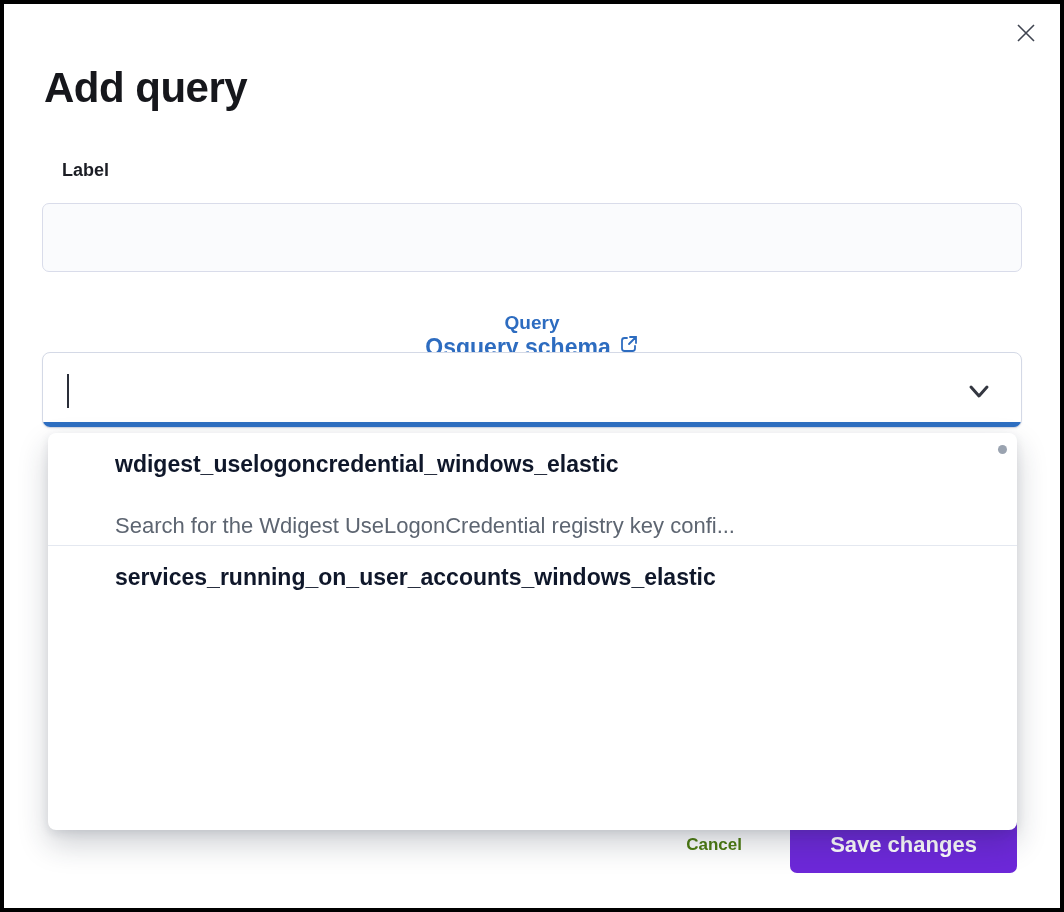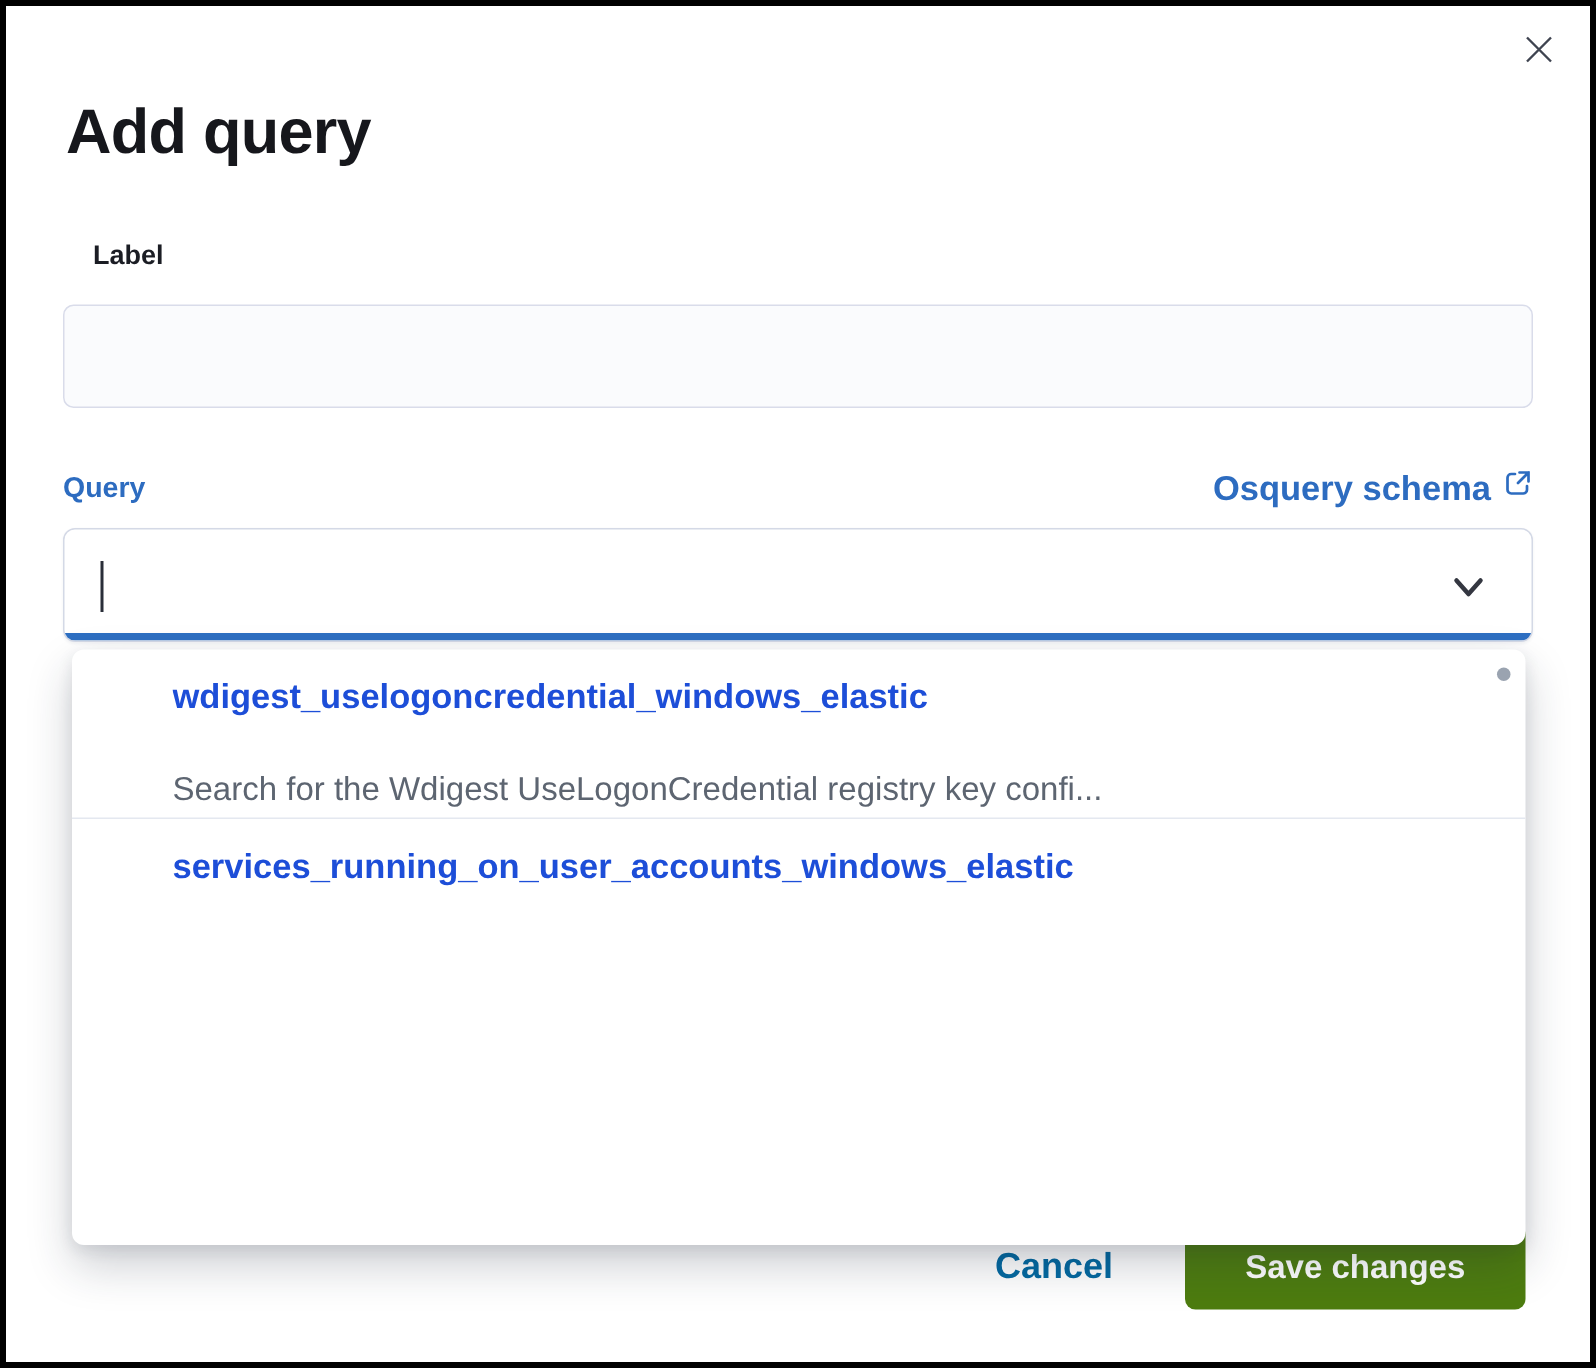--- a/index.html
+++ b/index.html
@@ -18,52 +18,52 @@
                  letter-spacing:-0.5px; color:#16171c; }
 
   
   .field-label { position:absolute; left:40px; top:156px; font-size:18px; font-weight:700; color:#1b1d24;margin-left:18px; }
   .label-input { position:absolute; left:38px; top:199px; width:980px; height:69px;
                  background:#fafbfd; border:1px solid #d9dcea; border-radius:7px;
                  resize:none; font:inherit; padding:10px 14px; }
 
   
   .query-row { position:absolute; left:38px; top:308px; width:980px; display:flex;
-               justify-content:space-between; align-items:center; }
+               justify-content:space-between; align-items:center;flex-direction:column; }
   .query-label { font-size:19px; font-weight:700; color:#2d6cc0; }
   .schema-link { display:flex; align-items:flex-start; gap:8px; font-size:23px; font-weight:700;
                  color:#2d6cc0; text-decoration:none; cursor:pointer; }
 
   
   .combobox { position:absolute; left:38px; top:348px; width:980px; height:76px;
               background:#fff; border:1px solid #d4d9e6; border-radius:8px;
               overflow:hidden; box-shadow:0 1px 2px rgba(40,50,80,.06); }
   .combobox .caret { position:absolute; left:24px; top:21px; width:2px; height:34px; background:#2a2e39; }
   .combobox input { position:absolute; left:26px; top:0; width:860px; height:72px; border:none;
                     outline:none; font-size:22px; color:#2a2e39; background:transparent; }
   .combobox input::placeholder { color:#646b78; opacity:1; }
   .chevron { position:absolute; right:28px; top:26px; color:#343741; }
   .focus-bar { position:absolute; left:0; right:0; bottom:0; height:5px; background:#2e6fc2; }
 
   
   .footer { position:absolute; top:812px; right:43px; height:57px; display:flex;
             align-items:center; gap:48px; z-index:1; }
-  .cancel-link { font-size:24px; font-weight:600; color:#0369a1; text-decoration:none; cursor:pointer; }
-  .save-btn { width:227px; height:57px; background:#4d7c0f; color:#fff; border:none;
+  .cancel-link { font-size:17px; font-weight:600; color:#4d7c0f; text-decoration:none; cursor:pointer; }
+  .save-btn { width:227px; height:57px; background:#6d28d9; color:#fff; border:none;
               border-radius:7px; font-size:22px; font-weight:600; cursor:pointer;
               font-family:inherit; }
 
   
   .dropdown { position:absolute; left:44px; top:429px; width:969px; height:397px;
               background:#fff; border-radius:8px; overflow:hidden; z-index:3;
               box-shadow:0 14px 30px rgba(30,40,60,.22), 0 3px 10px rgba(30,40,60,.10); }
   .scroll-dot { position:absolute; right:10px; top:12px; width:9px; height:9px;
                 border-radius:50%; background:#9aa3b0; }
   .option { padding:16px 49px 0 67px; cursor:pointer; }
-  .opt-title { font-size:23px; font-weight:700; color:#1d4ed8; line-height:30px;
+  .opt-title { font-size:23px; font-weight:700; color:#0f172a; line-height:30px;
                white-space:nowrap; overflow:hidden; }
   .opt-desc { margin-top:32px; font-size:22px; color:#5d6571; line-height:30px;
               white-space:nowrap; overflow:hidden; }
   .code { position:relative; margin-top:12px; height:107px; background:#f4f6fa;
           border-radius:3px; overflow:hidden; padding:24px 0 0 18px; }
   .code-line { font-family:"DejaVu Sans Mono","Liberation Mono",monospace; font-size:26px;
                letter-spacing:0.4px; color:#343741; white-space:nowrap; }
   .tok-kw { color:#7b57a5; }
   .tok-str { color:#b9476e; }
   .hscroll { position:absolute; left:12px; bottom:12px; width:130px; height:7px;

